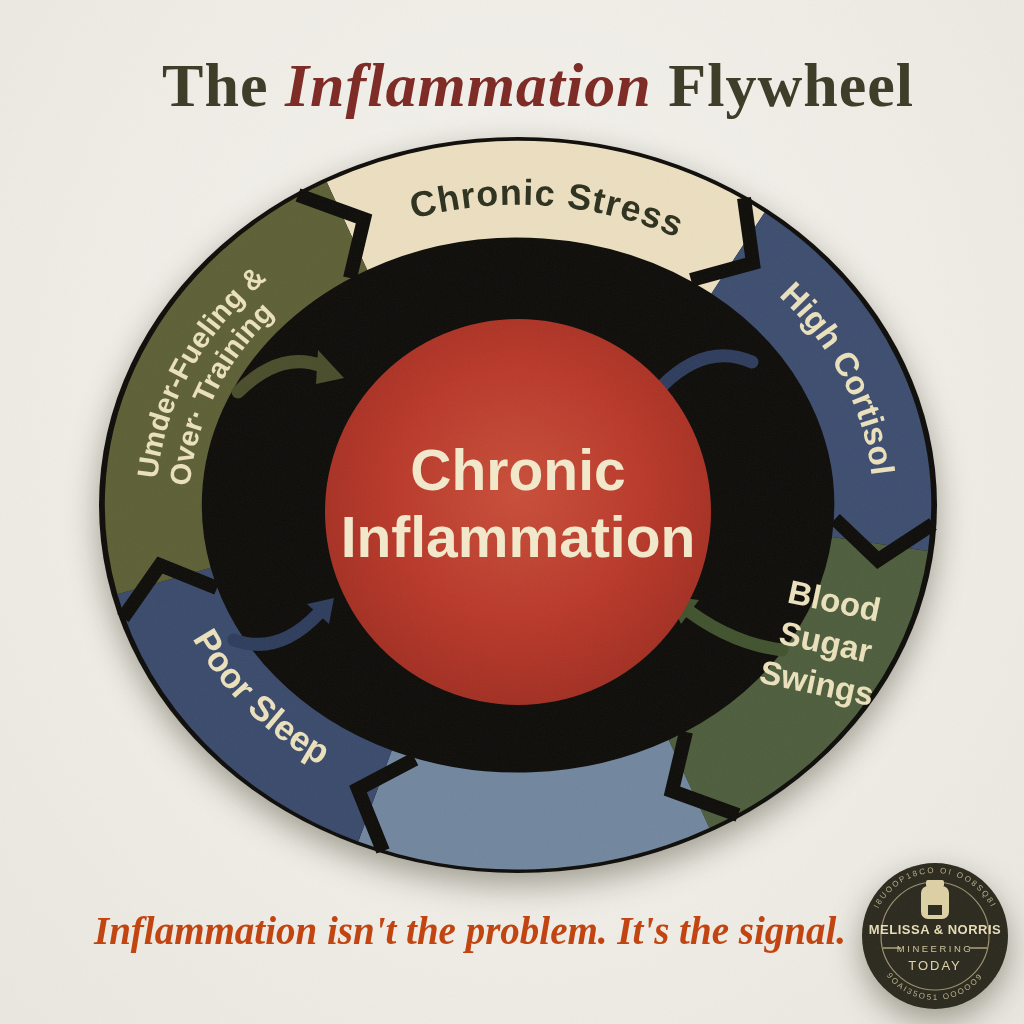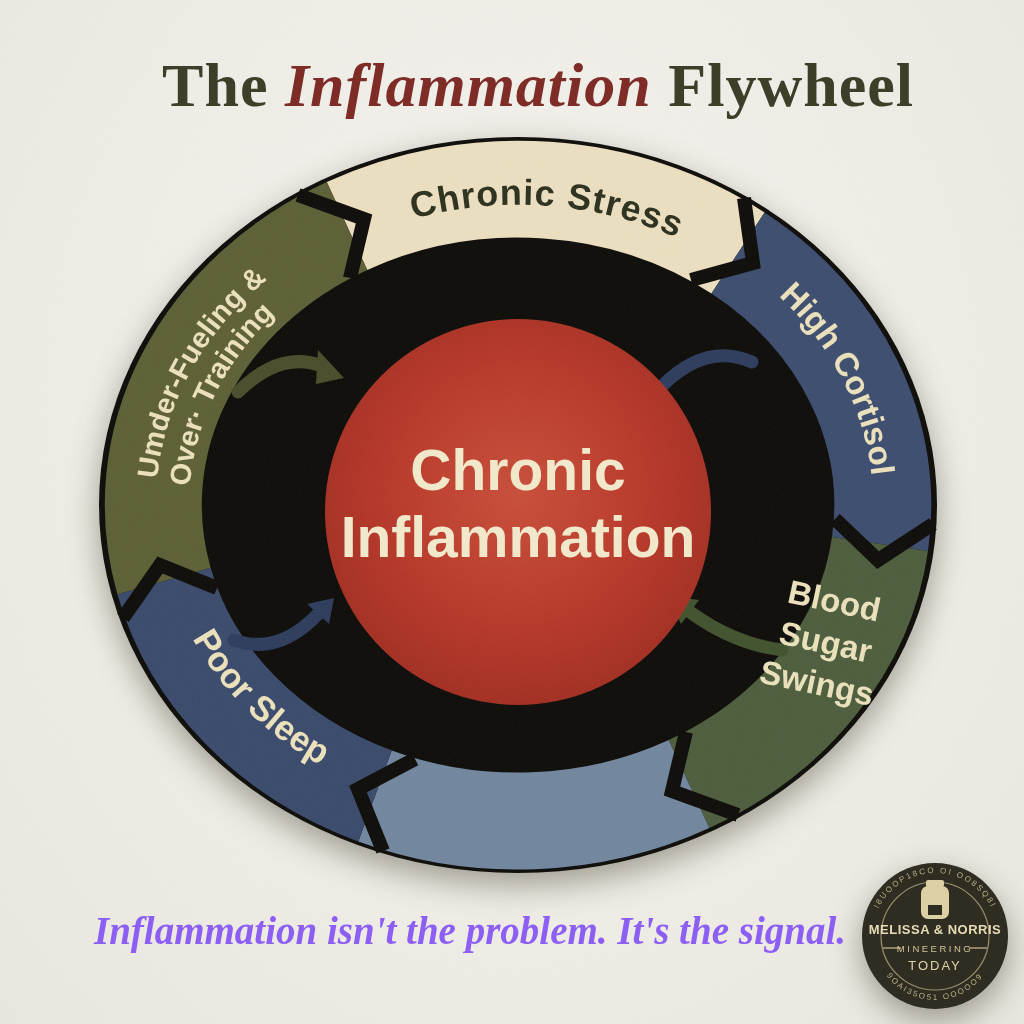--- a/index.html
+++ b/index.html
@@ -23,21 +23,21 @@
   .seg{fill:none;stroke-width:97;}
   .gapline{fill:none;stroke:#0d0c09;stroke-width:14;stroke-linejoin:miter;}
   .flowline{fill:none;stroke-width:13;stroke-linecap:round;}
   text{font-family:"Liberation Sans", sans-serif;}
   .lbl{font-weight:bold;fill:#ebe1bc;}
   .lbl-dark{font-weight:bold;fill:#2c301d;letter-spacing:1px;}
   .center-lbl{font-weight:bold;fill:#f3e9cb;}
   .tagline{
     position:absolute;top:908px;left:30px;width:880px;text-align:center;
     font-family:"Liberation Serif", serif;font-style:italic;font-weight:bold;
-    font-size:39px;color:#8b5cf6;
+    font-size:39px;color:#c2410c;
   }
   .badge-name{font-weight:bold;fill:#e8ddb6;letter-spacing:.5px;}
   .badge-sub{fill:#cfc39a;letter-spacing:2.5px;}
   .badge-foot{fill:#e0d4aa;letter-spacing:2px;}
   .badge-arc{fill:#b9ae87;letter-spacing:2px;}
   .badge-rule{stroke:#b5aa84;stroke-width:1.4;}
   .noise{position:absolute;inset:0;pointer-events:none;}
 </style>
 </head>
 <body>

